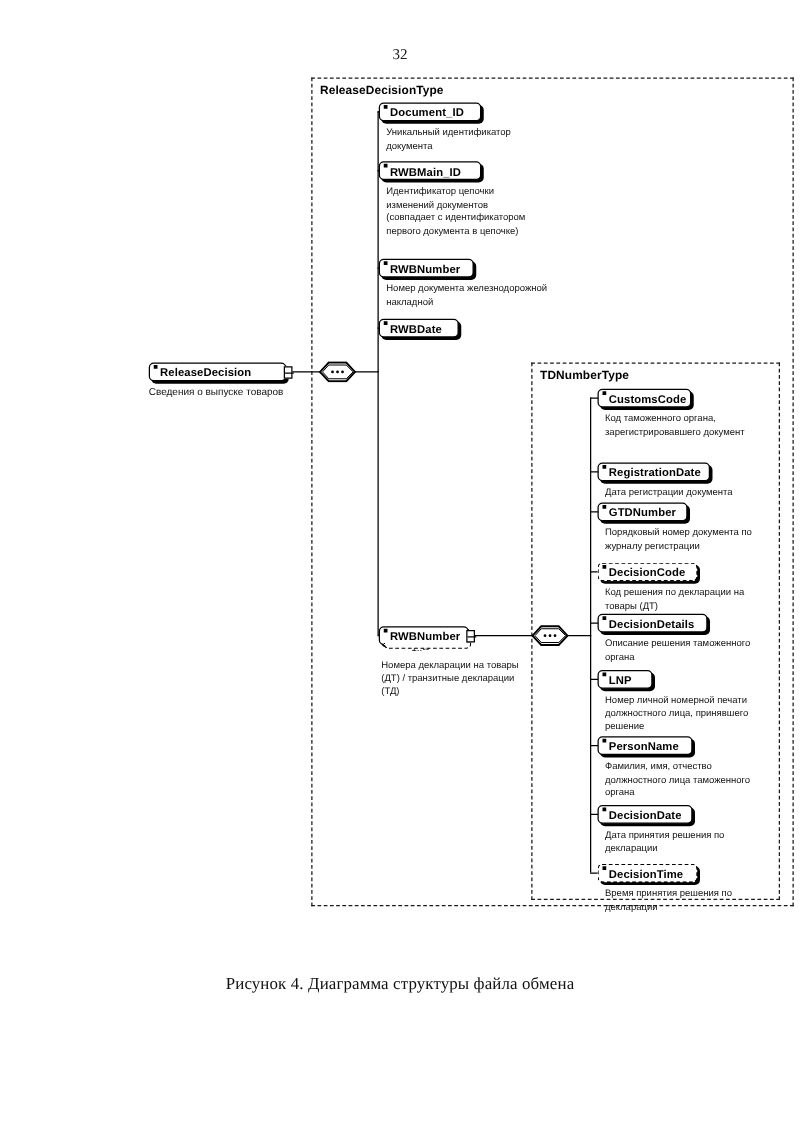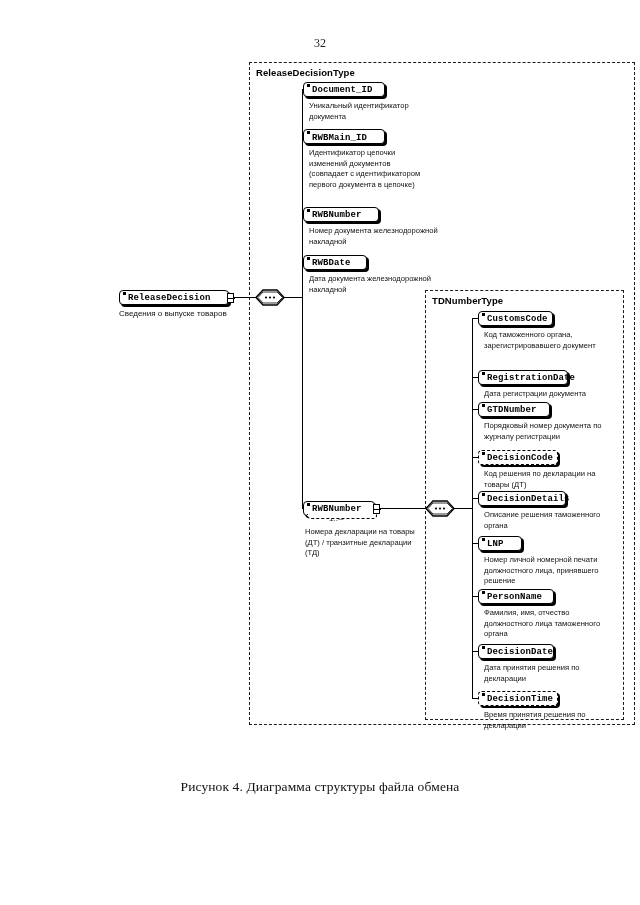--- a/index.html
+++ b/index.html
@@ -76,21 +76,20 @@
     height: 15px;
     display: flex;
     align-items: center;
     padding: 0 6px 0 8px;
     font-size: 9px;
     font-weight: bold;
     white-space: nowrap;
     letter-spacing: .1px;
     box-shadow: 2px 2px 0 #000;
     z-index: 4;
-    font-family: Liberation Mono, monospace;
   }
   .node.optional {
     border-style: dashed;
     border-width: 1.6px;
     box-shadow: 2px 2px 0 #000;
   }
   .node.repeat::after {
     
     content: "";
     position: absolute;
@@ -234,21 +233,20 @@
     <span class="attr-tick"></span>
     <span>RWBNumber</span>
   </div>
   <div class="desc" style="left:272px; top:226px; width:135px;">Номер документа железнодорожной накладной</div>
 
   <div class="line h" style="left:265px; top:262px; width:12px;"></div>
   <div class="node" style="left:266px; top:255px; width:64px;">
     <span class="attr-tick"></span>
     <span>RWBDate</span>
   </div>
-  <div class="desc" style="left:272px; top:274px; width:135px;">Дата документа железнодорожной накладной</div>
 
   <div class="line h" style="left:265px; top:508px; width:12px;"></div>
   <div class="node repeat" style="left:266px; top:501px; width:72px;">
     <span class="attr-tick"></span>
     <span>RWBNumber</span>
     <span class="stub"></span>
   </div>
   <div class="cardinality" style="left:292px; top:514px;">1..∞</div>
   <div class="desc" style="left:268px; top:527px; width:118px;">Номера декларации на товары (ДТ) / транзитные декларации (ТД)</div>
 

